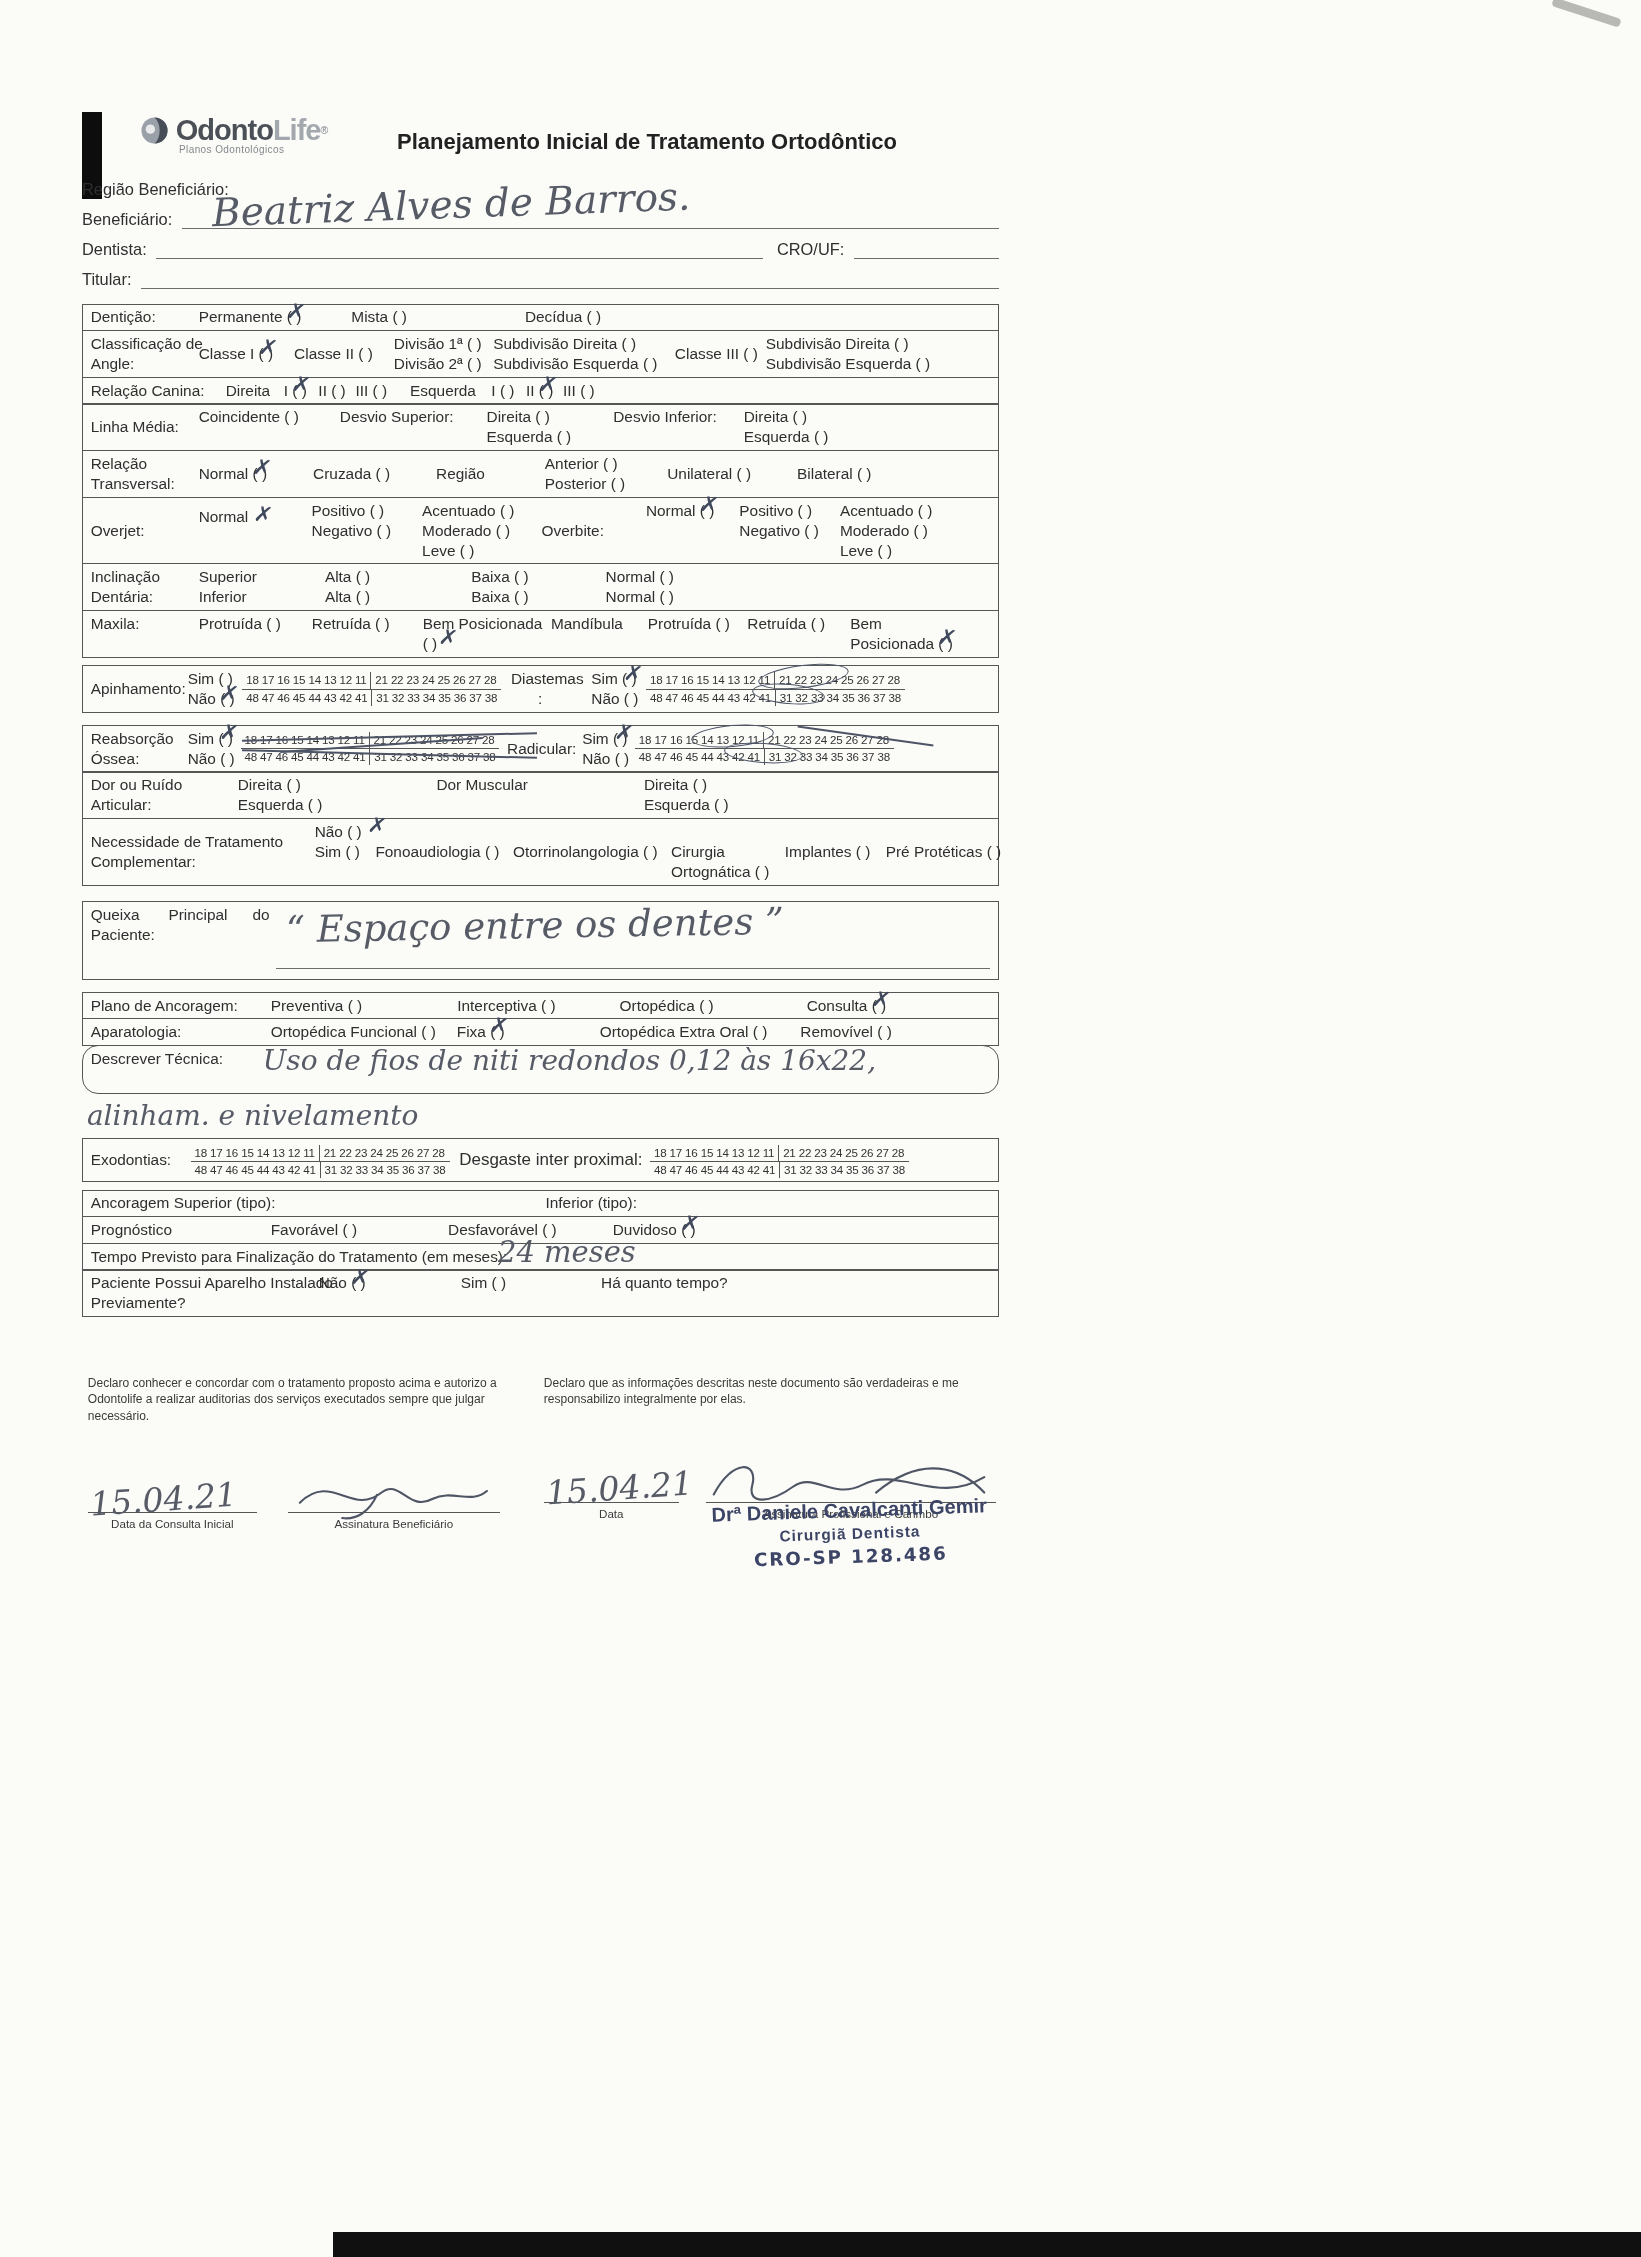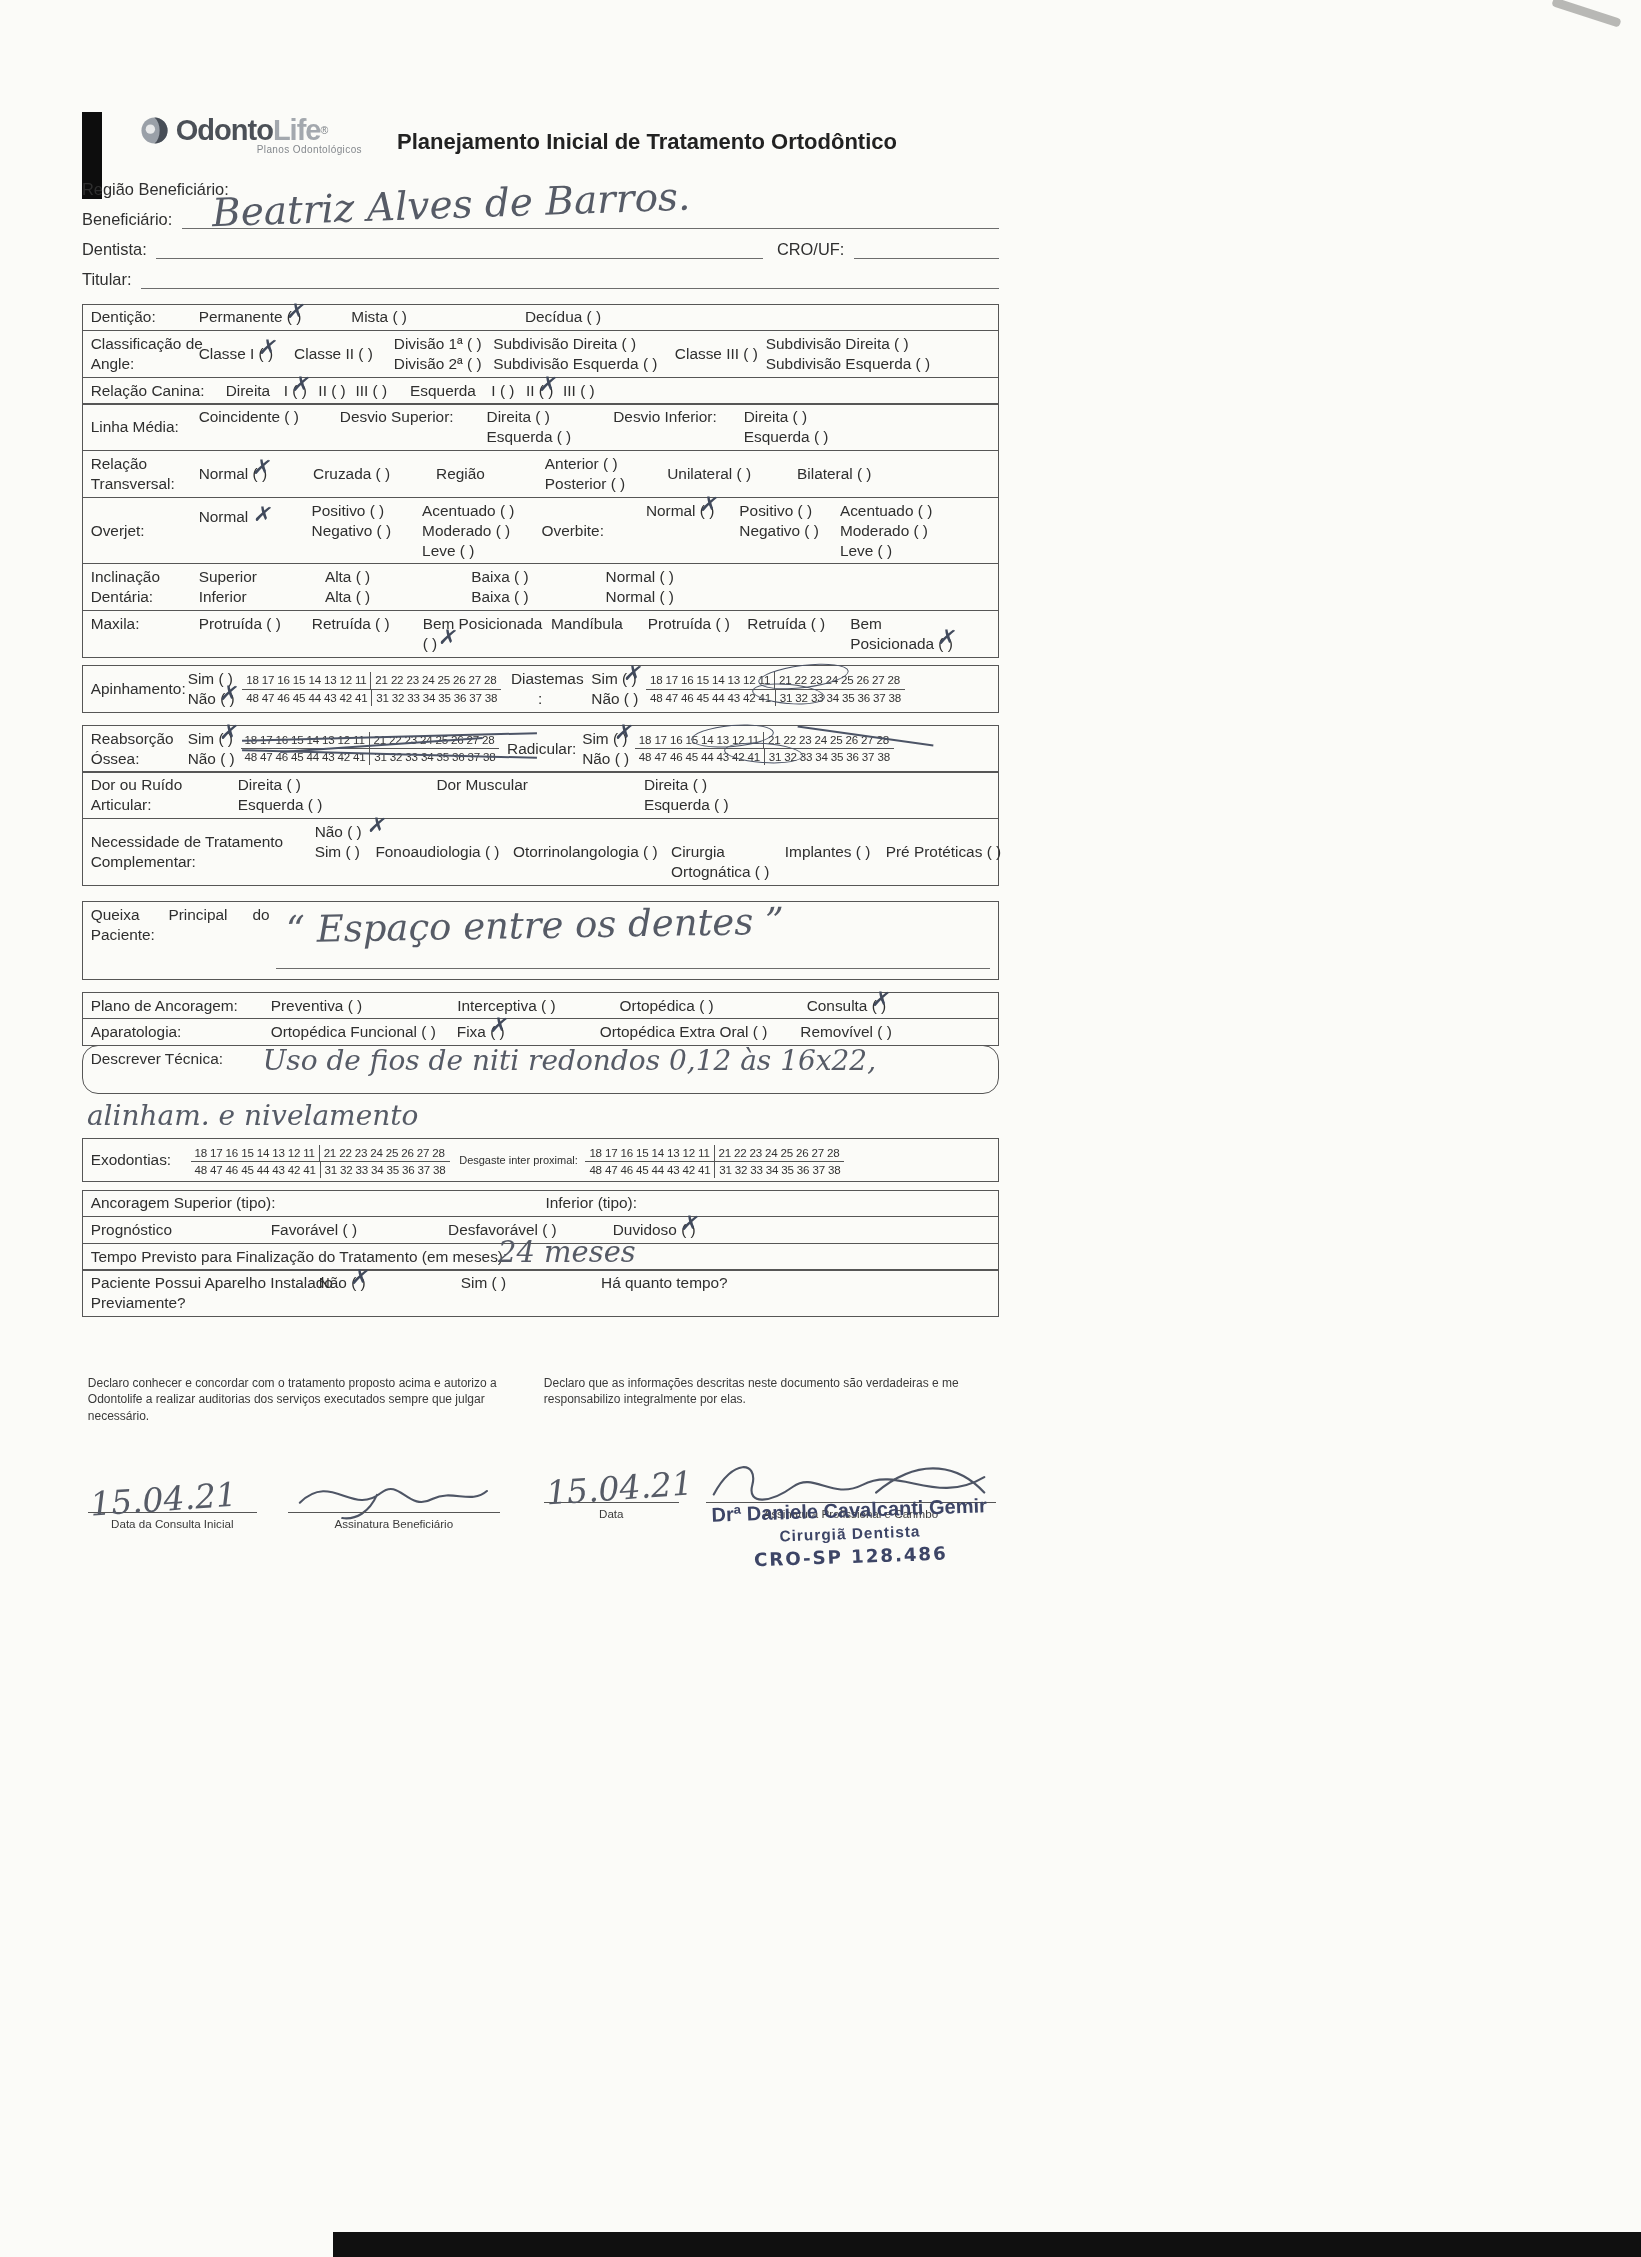--- a/index.html
+++ b/index.html
@@ -3,21 +3,21 @@
 <meta charset="utf-8">
 <style>
   html,body{margin:0;padding:0;background:#d9d9d5;}
   .page{position:relative;width:1641px;height:2257px;background:#fbfbf8;font-family:"Liberation Sans",sans-serif;color:#2f2f2f;overflow:hidden;}
   .content{position:absolute;left:82px;top:0;width:917px;}
   .binding{position:absolute;left:82px;top:112px;width:20px;height:87px;background:#0d0d0d;}
   .corner-artifact{position:absolute;top:7.7px;right:19.3px;width:71px;height:8.7px;background:#a8a8a4;transform:rotate(18deg);border-radius:3.9px;opacity:.8;}
   .bottom-strip{position:absolute;bottom:0;left:333px;right:0;height:25px;background:#101010;}
 
   .header{display:flex;padding-top:114px;}
-  .logo{margin-left:56px;width:224px;flex:none;text-align:right;}
+  .logo{margin-left:56px;width:224px;flex:none;}
   .logo-row{display:flex;align-items:center;}
   .logo-icon{width:33px;height:33px;margin-right:4.8px;flex:none;}
   .brand1{font-size:29px;font-weight:bold;color:#4b5057;letter-spacing:-1px;}
   .brand2{font-size:29px;font-weight:bold;color:#a3a8ae;letter-spacing:-1px;}
   .reg{font-size:10.6px;color:#7c8187;vertical-align:super;}
   .tagline{font-size:10px;color:#84888d;margin-left:41px;margin-top:-2.9px;letter-spacing:0.4px;}
   .title{font-size:22px;font-weight:bold;margin:15.4px 0 0 35px;color:#222;}
 
   .patient{margin-top:25px;font-size:16.4px;}
   .pline{display:flex;align-items:flex-end;margin-top:9.7px;position:relative;}
@@ -412,21 +412,21 @@
             <span class="trow top">
                 <span class="tc">18 17 16 15 14 13 12 11</span>
                 <span class="tc r">21 22 23 24 25 26 27 28</span>
               </span>
             <span class="trow">
                 <span class="tc">48 47 46 45 44 43 42 41</span>
                 <span class="tc r">31 32 33 34 35 36 37 38</span>
               </span>
           </span>
         </span>
-        <span class="vc" style="margin-right:7.7px;font-size:11px">Desgaste inter proximal:</span>
+        <span class="vc" style="margin-right:7.7px;font-size:17px">Desgaste inter proximal:</span>
         <span class="tg-wrap">
           <span class="tgrid">
             <span class="trow top">
                 <span class="tc">18 17 16 15 14 13 12 11</span>
                 <span class="tc r">21 22 23 24 25 26 27 28</span>
               </span>
             <span class="trow">
                 <span class="tc">48 47 46 45 44 43 42 41</span>
                 <span class="tc r">31 32 33 34 35 36 37 38</span>
               </span>

